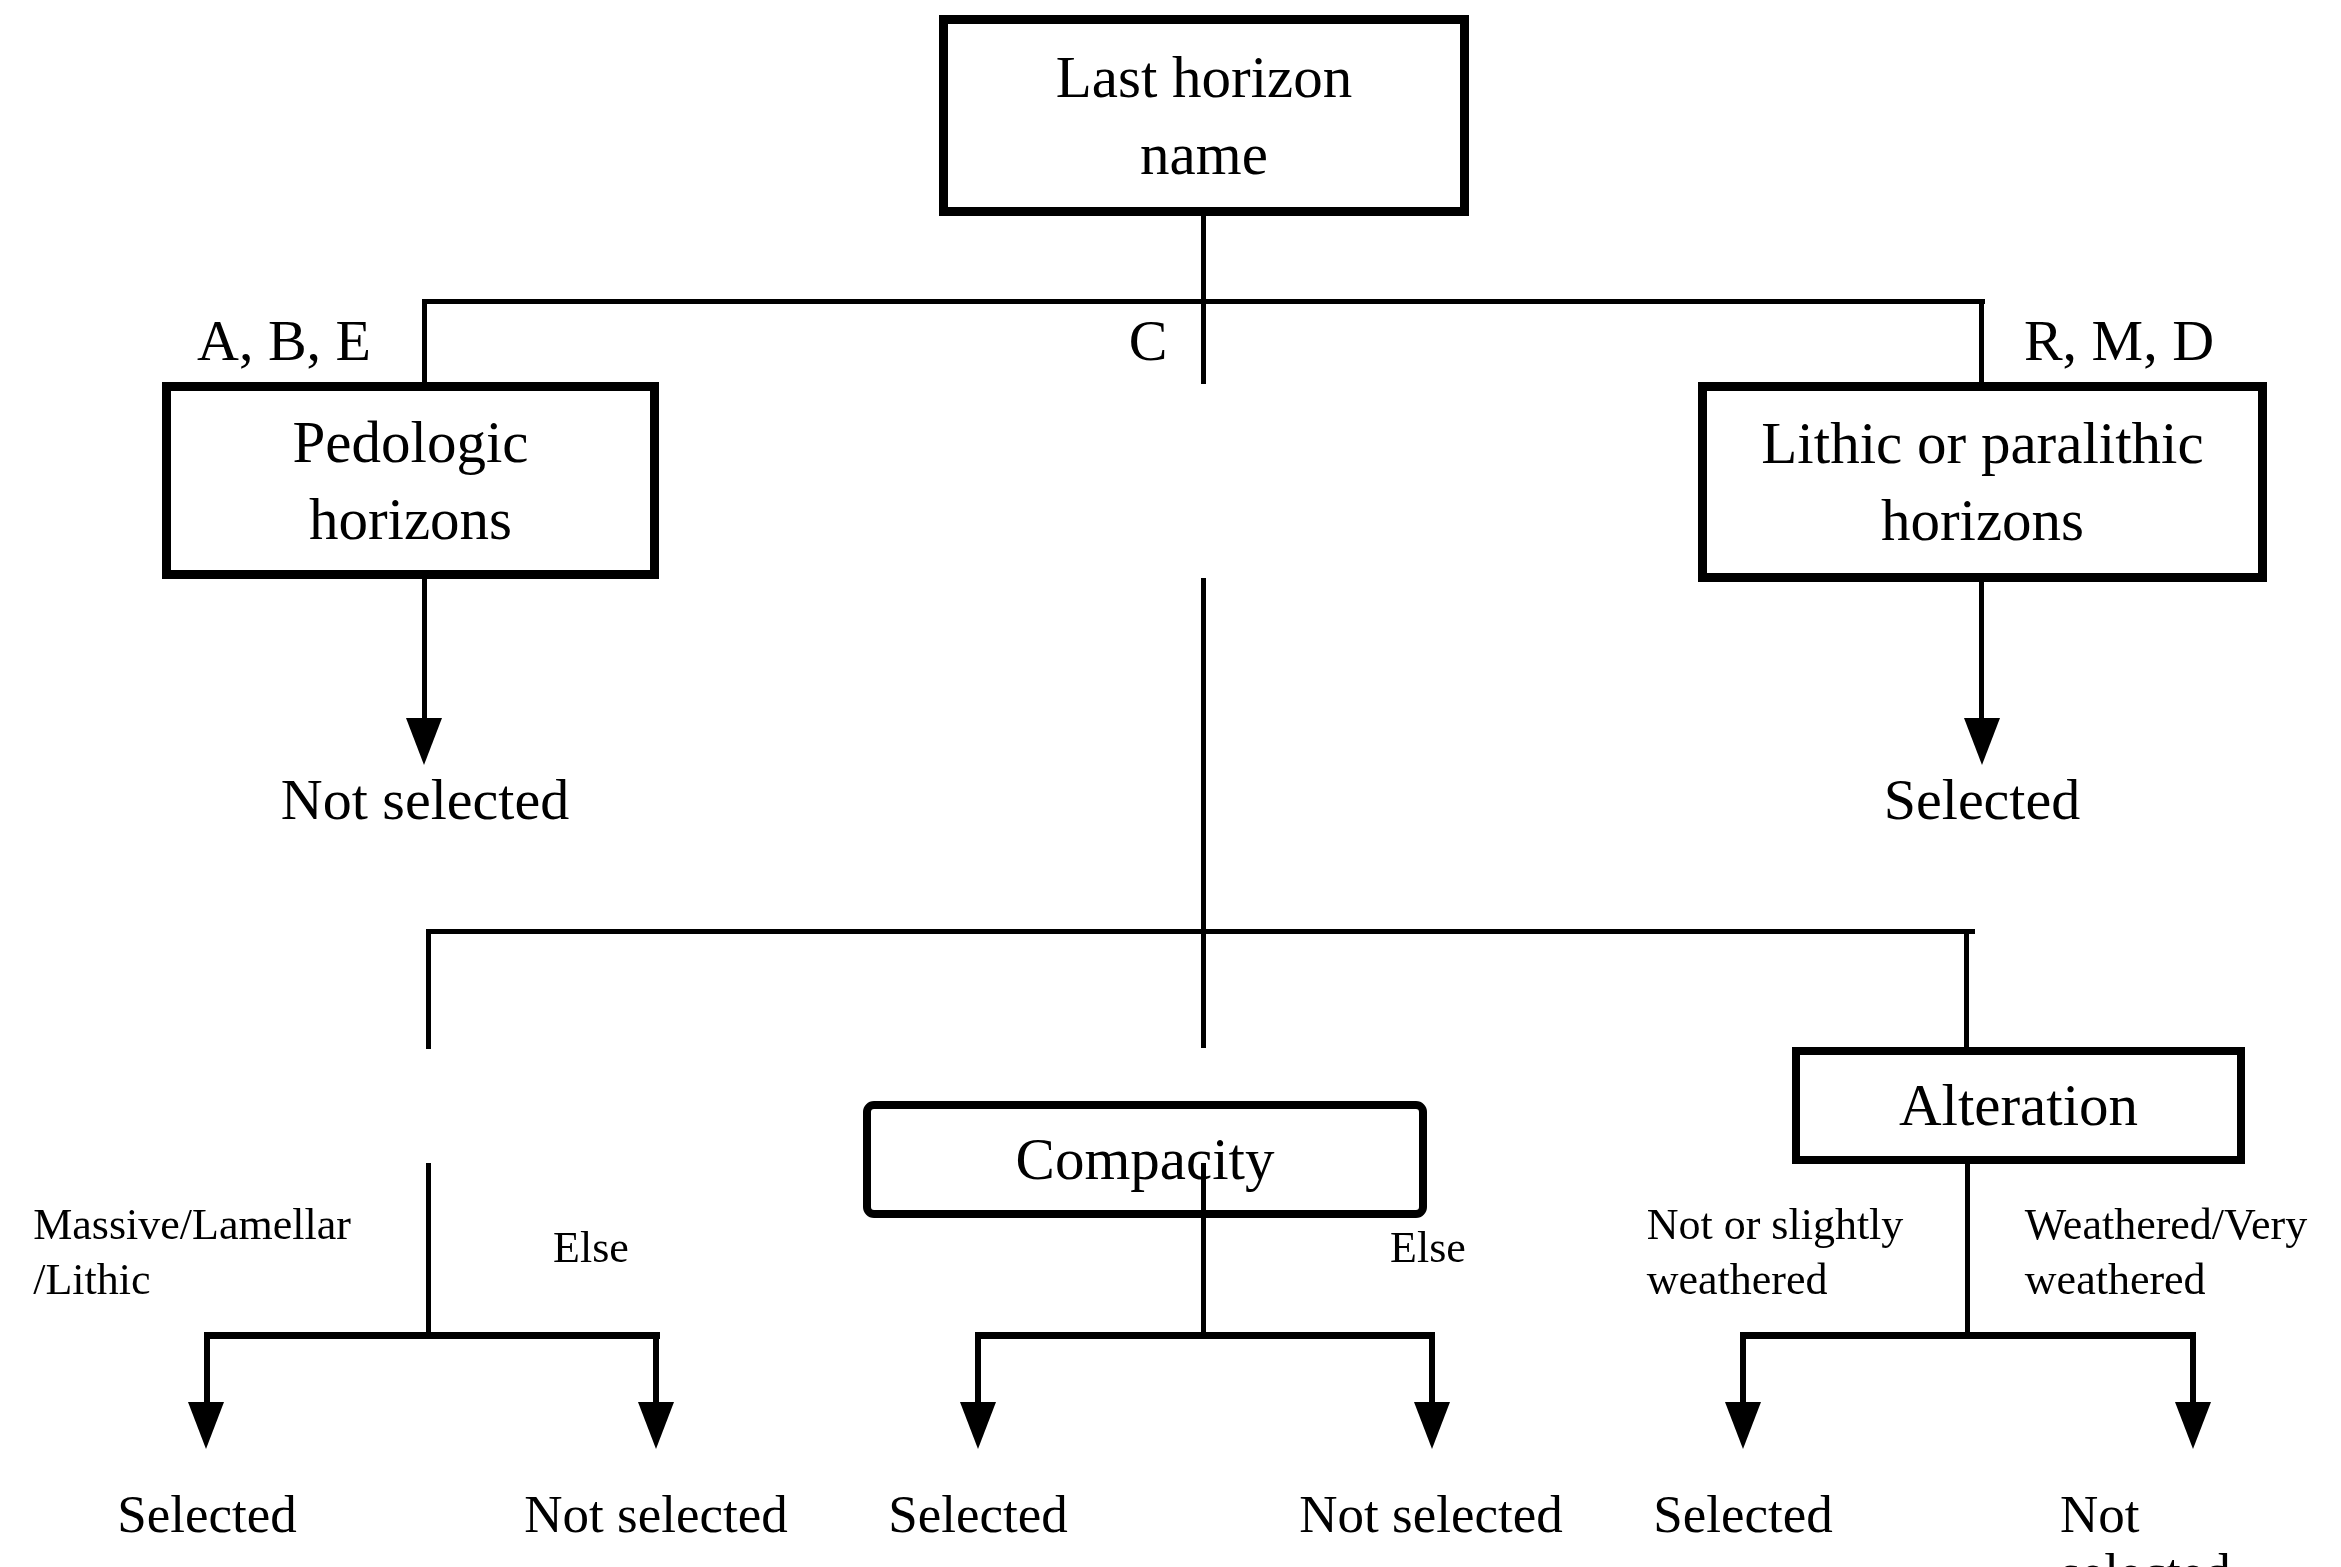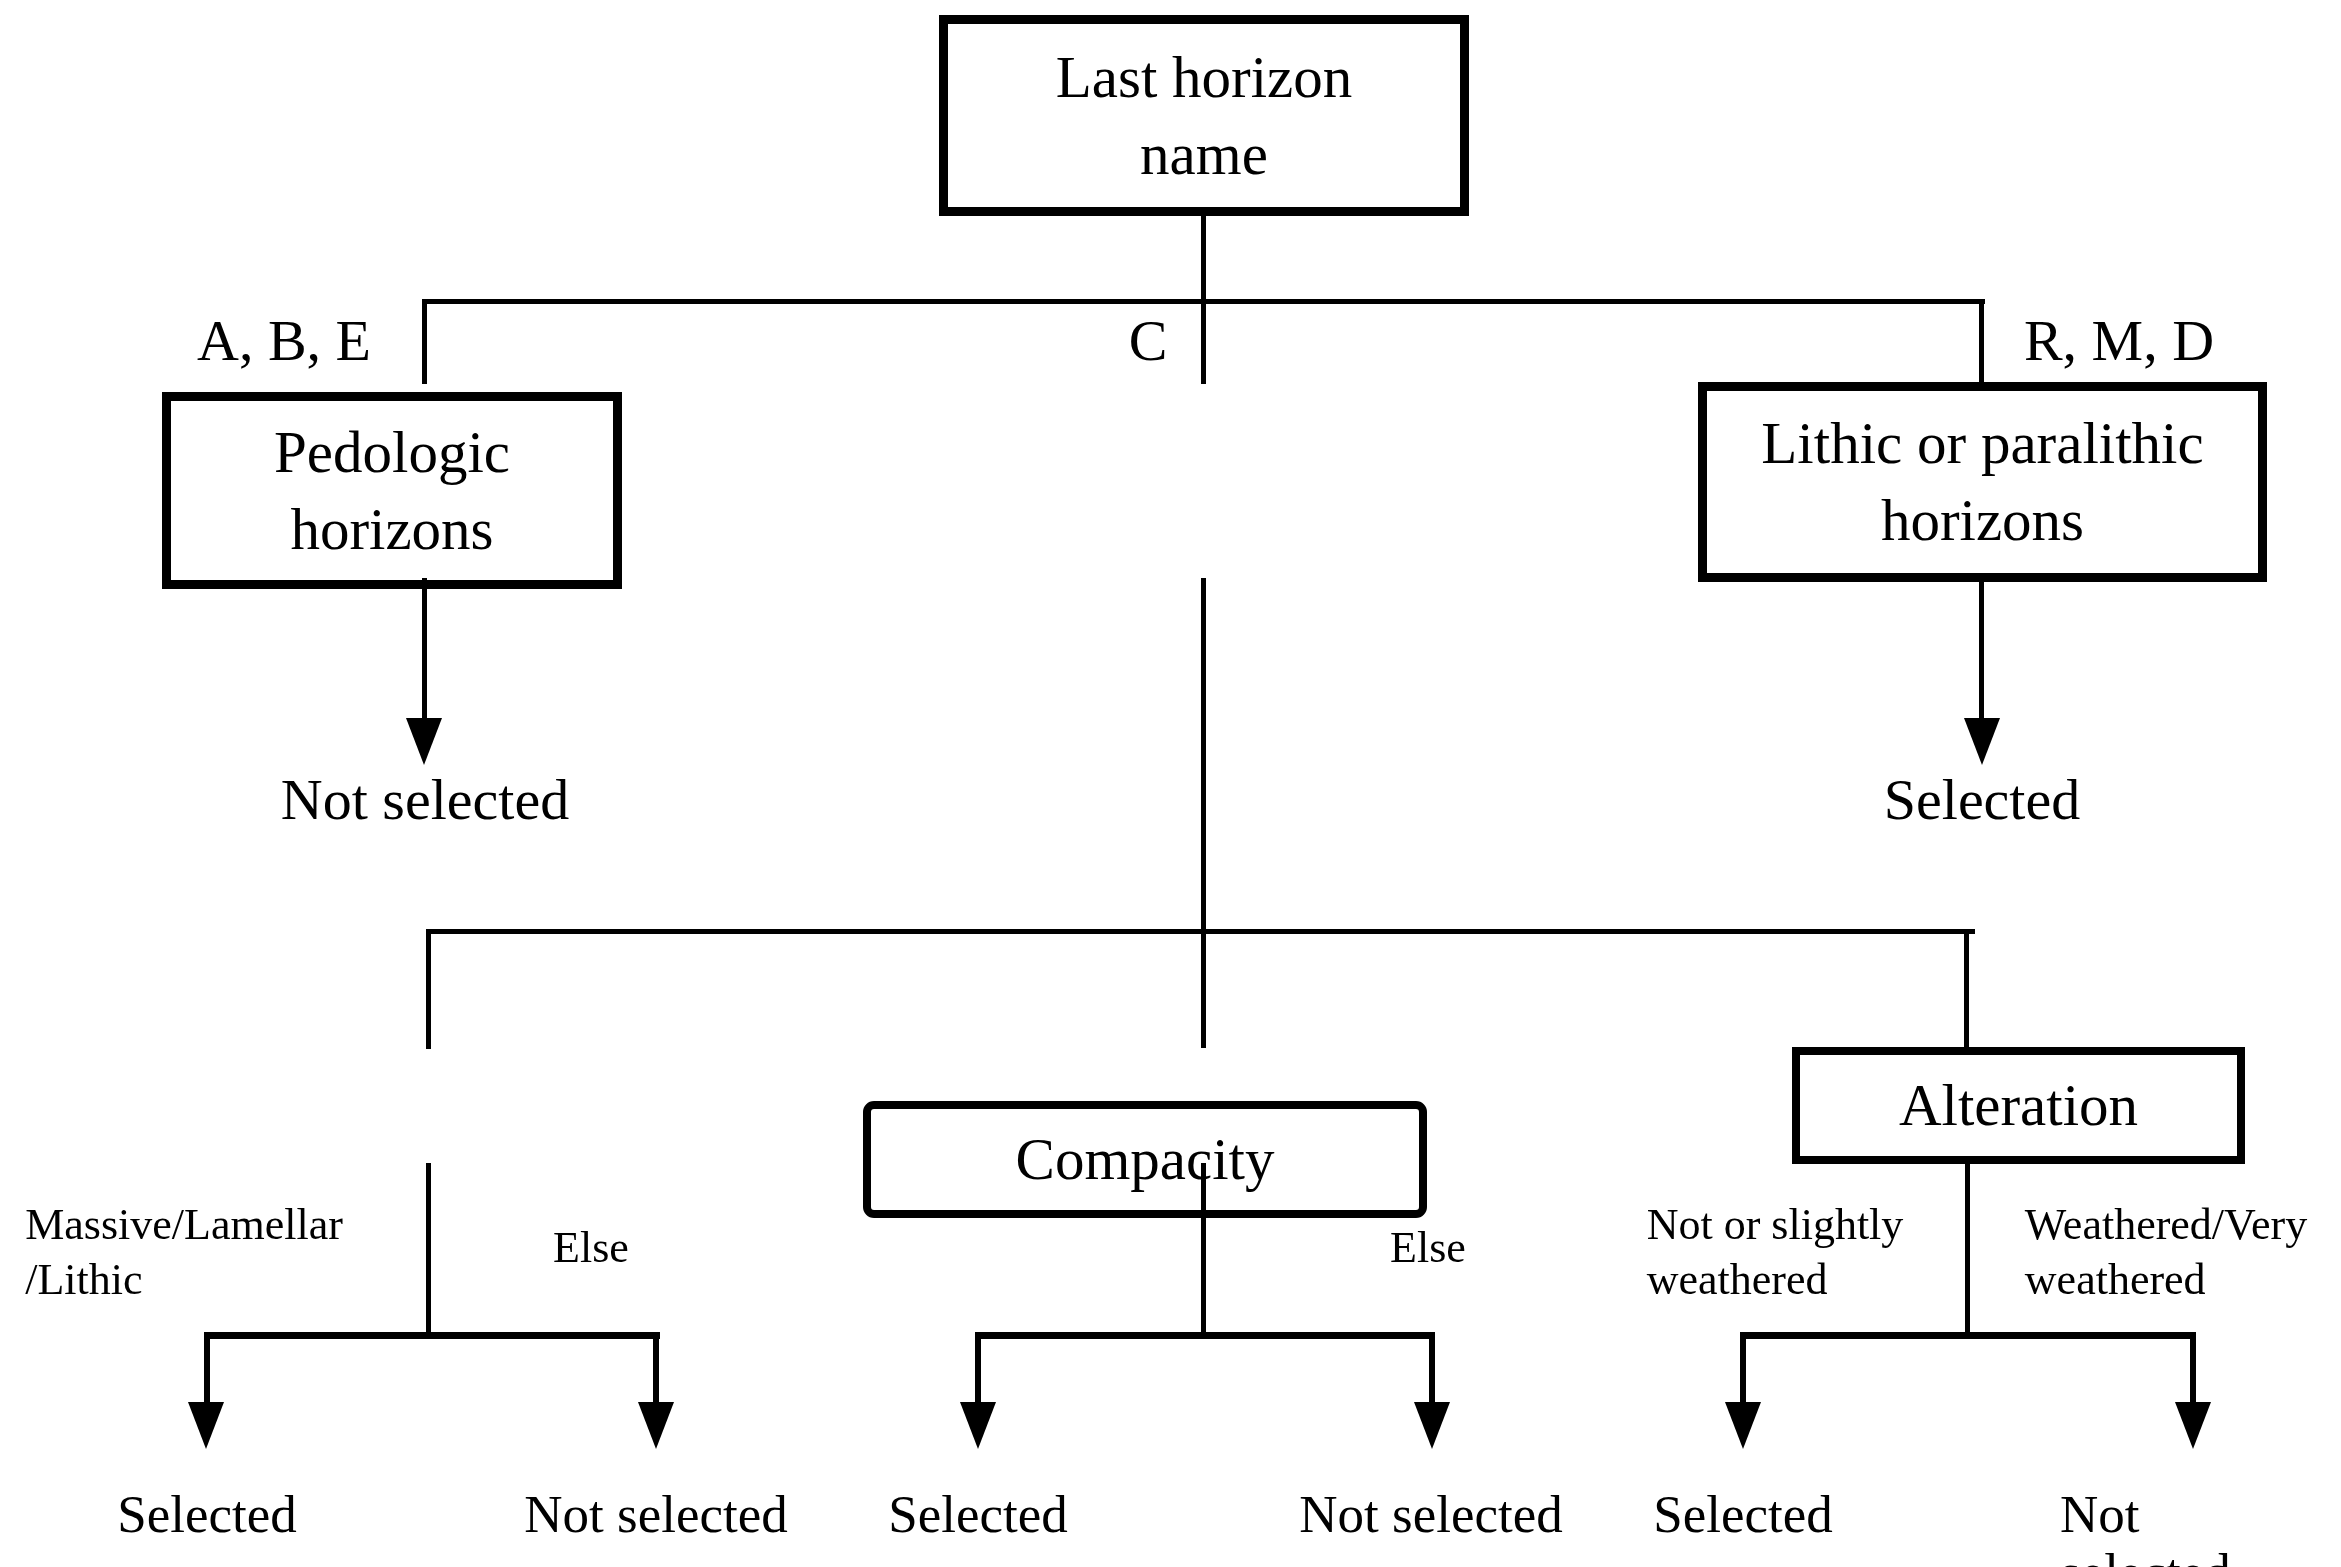--- a/index.html
+++ b/index.html
@@ -52,21 +52,21 @@
   <div class="line" style="left:424px;top:299px;width:1561px;height:5.3px;"></div>
 
   <div class="line" style="left:422px;top:299px;width:5.3px;height:85px;"></div>
   <div class="line" style="left:1201px;top:301px;width:5.3px;height:83px;"></div>
   <div class="line" style="left:1979px;top:299px;width:5.3px;height:85px;"></div>
 
   <div class="cx cond" style="left:284px;top:309px;">A, B, E</div>
   <div class="cx cond" style="left:1148px;top:309px;">C</div>
   <div class="cx cond" style="left:2119px;top:309px;">R, M, D</div>
 
-  <div class="node" style="left:162px;top:392px;width:460px;height:197px;">Pedologic
+  <div class="node" style="left:162px;top:382px;width:497px;height:197px;">Pedologic
 horizons</div>
   <div class="node" style="left:1698px;top:382px;width:569px;height:200px;">Lithic or paralithic
 horizons</div>
 
   <div class="line" style="left:422px;top:578px;width:5.3px;height:144px;"></div>
   <div class="arrowhead" style="left:406px;top:718px;"></div>
   <div class="cx outcome" style="left:425px;top:768px;">Not selected</div>
 
   <div class="line" style="left:1979px;top:581px;width:5.3px;height:141px;"></div>
   <div class="arrowhead" style="left:1964px;top:718px;"></div>
@@ -79,21 +79,21 @@
   <div class="line" style="left:1201px;top:934px;width:5.3px;height:114px;"></div>
   <div class="line" style="left:1964px;top:929px;width:5.3px;height:120px;"></div>
 
   <div class="node small" style="left:863px;top:1101px;width:564px;height:117px;border-radius:11px;">Compacity</div>
   <div class="node small" style="left:1792px;top:1047px;width:453px;height:117px;">Alteration</div>
 
   <div class="line" style="left:426px;top:1163px;width:5.3px;height:175px;"></div>
   <div class="line" style="left:1201px;top:1163px;width:5.3px;height:175px;"></div>
   <div class="line" style="left:1965px;top:1163px;width:5.3px;height:175px;"></div>
 
-  <div class="cx subcond" style="left:184px;top:1197px;">Massive/Lamellar
+  <div class="cx subcond" style="left:192px;top:1197px;">Massive/Lamellar
 /Lithic</div>
   <div class="cx subcond" style="left:591px;top:1220px;">Else</div>
   <div class="cx subcond" style="left:1428px;top:1220px;">Else</div>
   <div class="cx subcond" style="left:1775px;top:1197px;">Not or slightly
 weathered</div>
   <div class="cx subcond" style="left:2166px;top:1197px;">Weathered/Very
 weathered</div>
 
   <div class="line" style="left:204px;top:1332px;width:456px;height:6.8px;"></div>
   <div class="line" style="left:204px;top:1332px;width:6px;height:76px;"></div>

